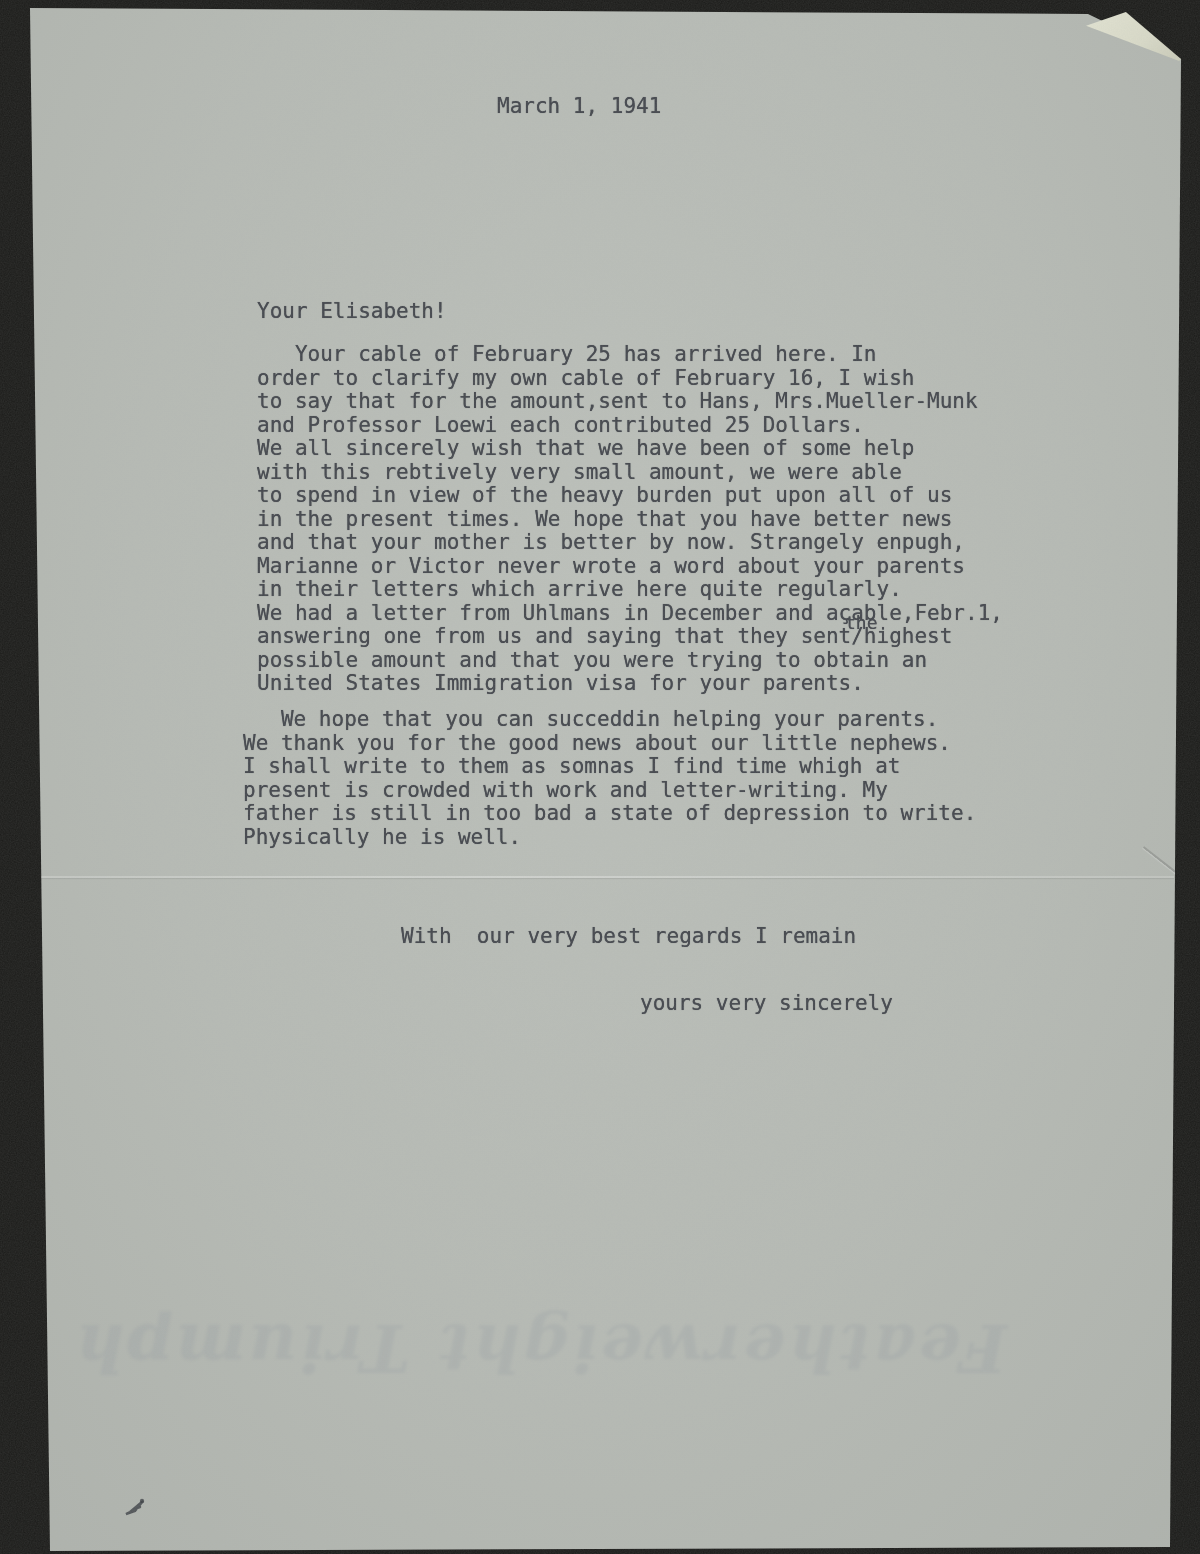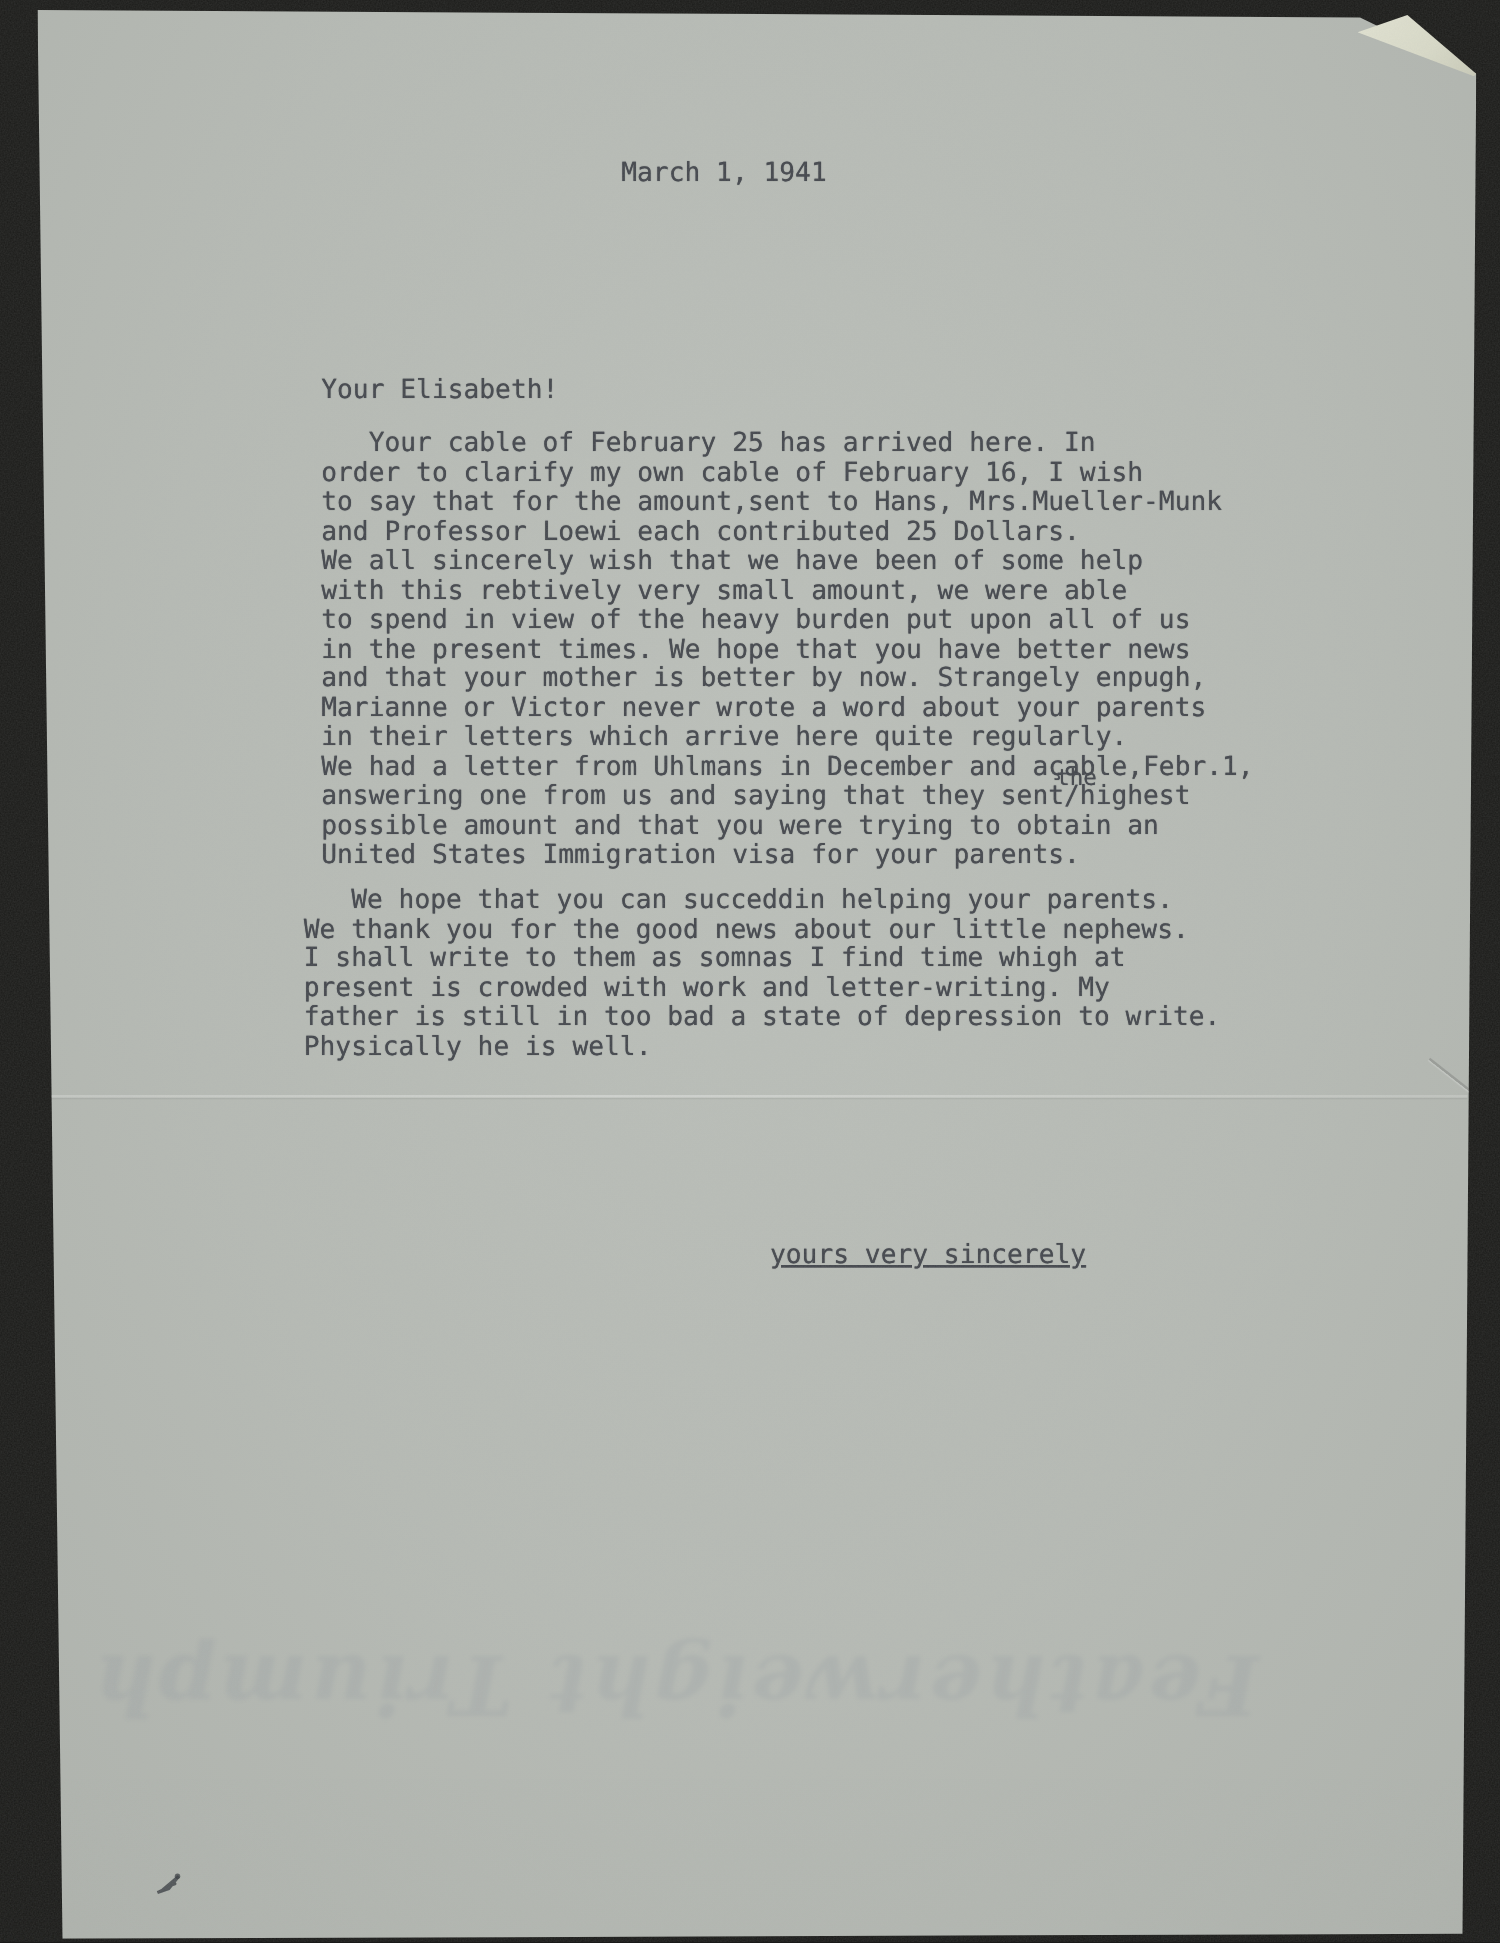--- a/index.html
+++ b/index.html
@@ -38,28 +38,28 @@
     position:absolute;left:1138px;top:862px;width:52px;height:2px;
     background:rgba(70,70,70,.25);transform:rotate(38deg);
     box-shadow:0 1px 1px rgba(255,255,255,.25);
   }
   .typed{
     position:absolute;color:var(--ink);
     font-size:21px;line-height:23.5px;white-space:pre;
     text-shadow:0 0 .7px rgba(60,63,70,.85);
     letter-spacing:0;
   }
-  .t-date{left:497px;top:95px;margin-top:32px;}
+  .t-date{left:497px;top:95px;}
   .t-salutation{left:257px;top:300px;}
   .t-para1{left:257px;top:343px;}
   .t-para2{left:243px;top:708px;}
   .t-para3{left:257px;top:855px;}
   .t-insert{left:845px;top:611px;font-size:18px;text-align:center;}
   .t-closing{left:401px;top:925px;}
-  .t-signoff{left:616px;top:992px;text-decoration:underline;}
+  .t-signoff{left:640px;top:992px;}
   .watermark{
     position:absolute;left:150px;top:1288px;width:780px;height:120px;
     display:flex;align-items:center;justify-content:center;
     transform:rotate(180deg);
     font-family:"DejaVu Serif","Liberation Serif",serif;
     font-style:italic;font-weight:bold;font-size:66px;letter-spacing:3px;
     color:var(--watermark);opacity:.14;filter:blur(1.6px);
     white-space:nowrap;
   }
   .ink-mark{position:absolute;left:112px;top:1478px;width:50px;height:45px;}
@@ -99,20 +99,21 @@
     <div class="typed t-insert">the</div>
 
     <div class="typed t-para2">   We hope that you can succeddin helping your parents.
 We thank you for the good news about our little nephews.
 I shall write to them as somnas I find time whigh at
 present is crowded with work and letter-writing. My
 father is still in too bad a state of depression to write.
 Physically he is well.</div>
 
 
+    <div class="typed t-closing">With  our very best regards I remain</div>
 
     <div class="typed t-signoff">yours very sincerely</div>
 
     <div class="ink-mark">
       <svg width="50" height="45" viewBox="0 0 50 45">
         <path d="M14 36 l9 -3 l8 -10 l-7 6 l-6 5 z M22 31 l6 -2" fill="none" stroke="#3a3d42" stroke-width="2.4" stroke-linecap="round" opacity=".8"></path>
         <circle cx="30" cy="23" r="2.2" fill="#3a3d42" opacity=".75"></circle>
       </svg>
     </div>
   </div>

